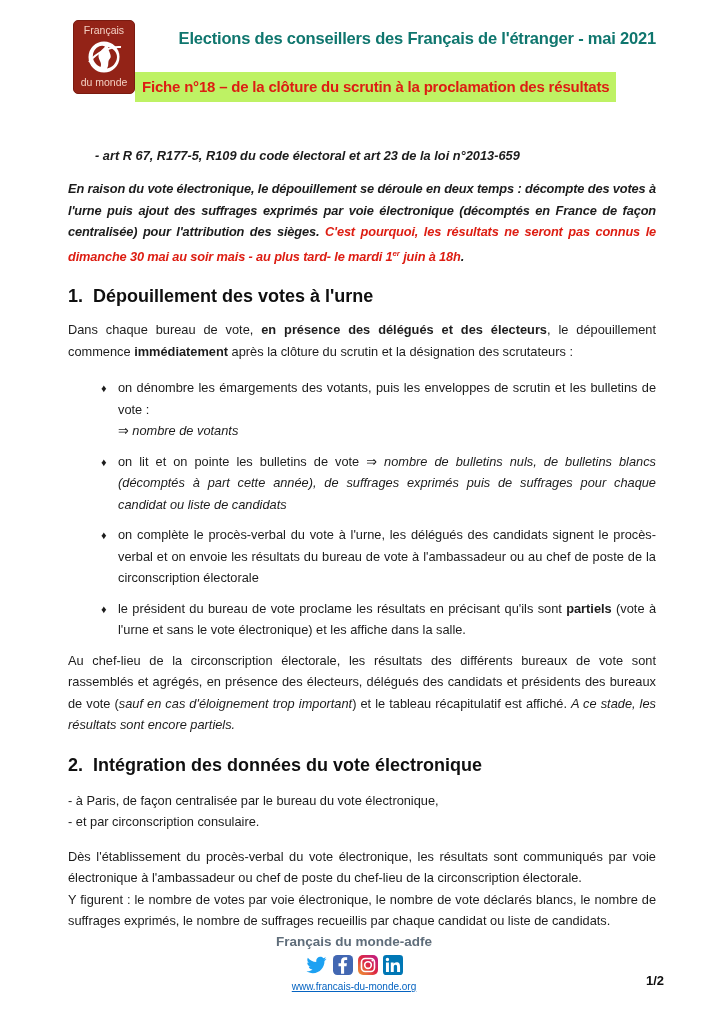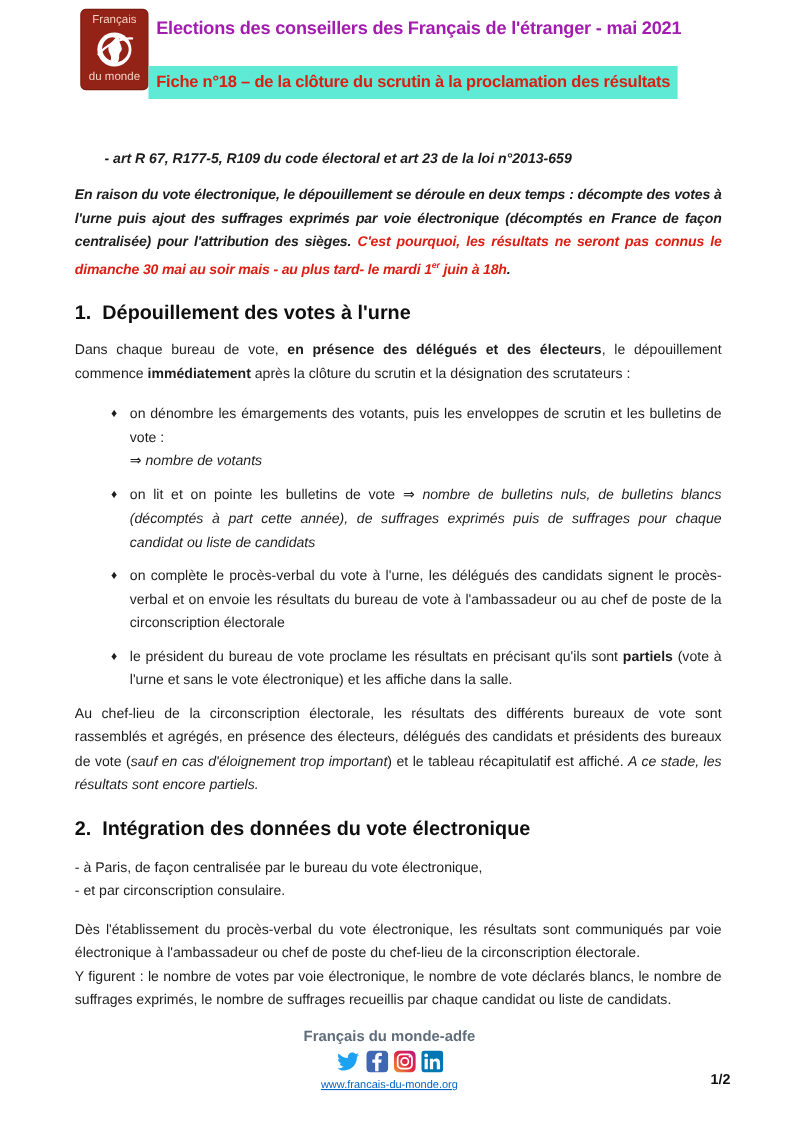--- a/index.html
+++ b/index.html
@@ -8,44 +8,44 @@
     position: relative;
     width: 724px; height: 1024px;
     background: #ffffff;
     font-family: "Liberation Sans", "DejaVu Sans", sans-serif;
     color: #1c1c1c;
     overflow: hidden;
   }
   .content { padding: 0 68px; }
 
   
-  .doc-header { display: flex; align-items: flex-start; padding-top: 8px; }
+  .doc-header { display: flex; align-items: flex-start; padding-top: 20px; }
   .logo {
     margin-left: 5px;
     width: 62px; height: 74px;
     background: #932317;
     border-radius: 5px;
     border: 1px solid #7a1b10;
     color: #f3cfc2;
     display: flex; flex-direction: column; align-items: center; justify-content: space-between;
     padding: 4px 2px 5px 2px;
     font-size: 10.5px; line-height: 11px;
     flex: 0 0 auto;
   }
   .logo .globe { width: 38px; height: 38px; }
   .header-text { margin-left: 5px; flex: 1; }
   .doc-title {
     margin: 6px 0 0 2px;
-    font-size: 16.5px; font-weight: bold; color: #a21caf;
-    letter-spacing: -0.2px; line-height: 24px;
+    font-size: 16.5px; font-weight: bold; color: #0f766e;
+    letter-spacing: -0.2px; line-height: 24px; text-align: right;
   }
   .fiche {
     display: inline-block;
     margin-top: 22px; margin-left: -5px;
-    background: #5eead4;
+    background: #bef264;
     color: #dd1d12;
     font-weight: bold; font-size: 15px; line-height: 20px;
     padding: 5px 7px;
     letter-spacing: -0.2px;
   }
 
   
   .reference {
     margin-top: 46px; padding-left: 27px;
     font-size: 12.8px; font-weight: bold; font-style: italic;

